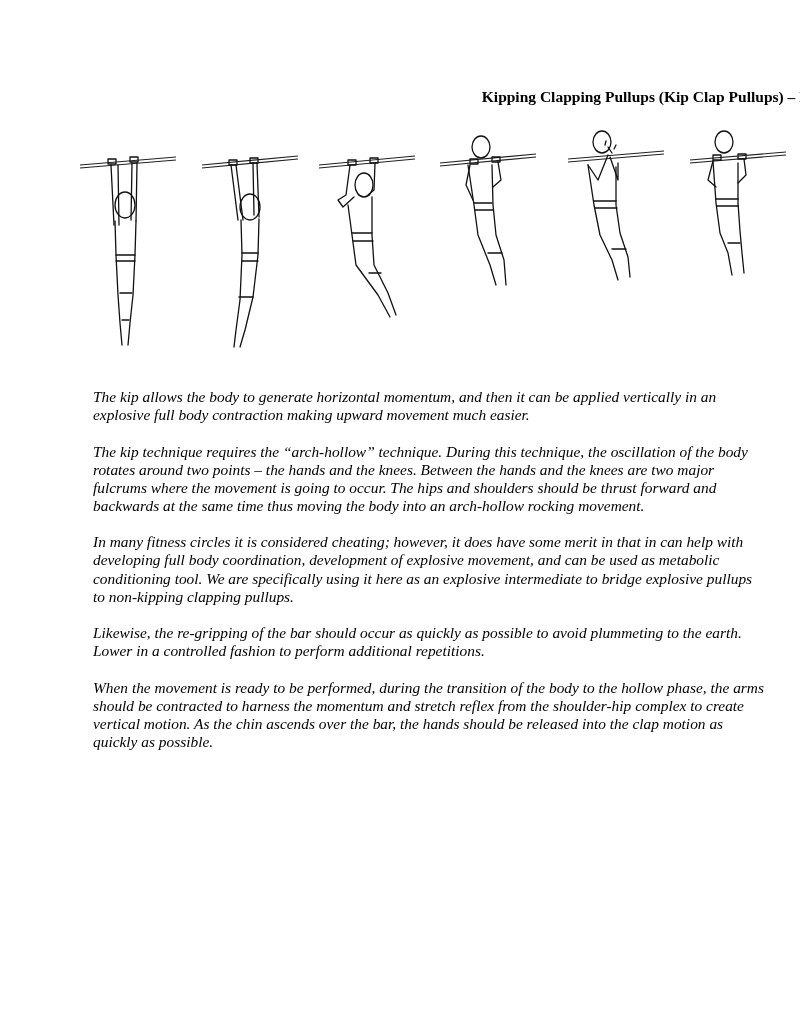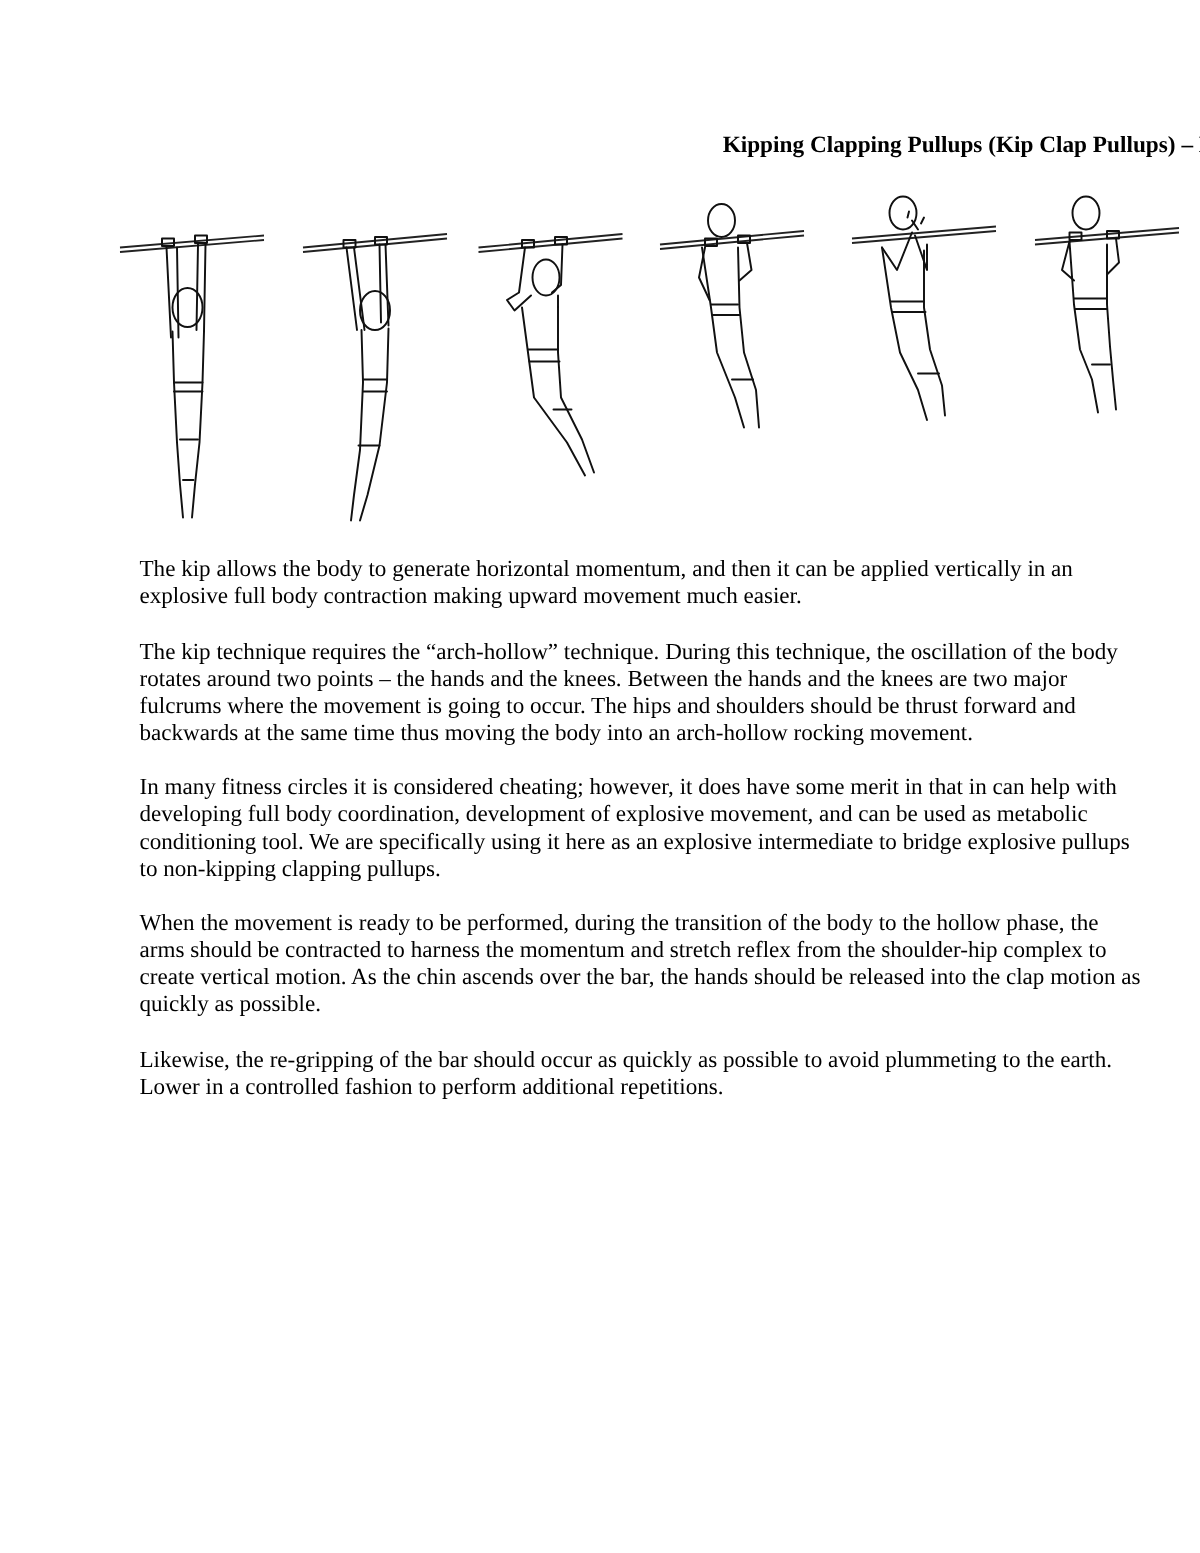--- a/index.html
+++ b/index.html
@@ -2,22 +2,22 @@
 <html><head>
   <meta charset="utf-8">
   <style>
     html, body { margin: 0; padding: 0; background: #ffffff; }
     body { width: 800px; height: 1035px; position: relative; overflow: hidden;
            font-family: "Liberation Serif", serif; color: #000; }
     .title { position: absolute; top: 88px; left: 0; width: 800px; text-align: right;
              font-weight: bold; font-size: 15.5px; padding-left: 47px; }
     .figure { position: absolute; top: 125px; left: 78px; width: 715px; height: 230px; }
     .figure svg { width: 100%; height: 100%; }
-    .body-text { position: absolute; top: 371px; left: 93px; width: 672px;
-                 font-size: 15.4px; line-height: 18.1px; }
+    .body-text { position: absolute; top: 388px; left: 93px; width: 672px;
+                 font-size: 15.4px; line-height: 18.1px; font-style: italic; }
     .body-text p { margin: 0 0 18.4px 0; }
     .fig-stroke { fill: none; stroke: #111; stroke-width: 1.3; stroke-linecap: round; stroke-linejoin: round; }
     .bar { stroke: #222; stroke-width: 1.2; fill: none; }
   </style>
 </head>
 <body>
 
 <div class="title">Kipping Clapping Pullups (Kip Clap Pullups) – Level 4</div>
 
 <div class="figure">
@@ -87,15 +87,15 @@
       <path class="fig-stroke" d="M635 36 L638 78 L642 108 L650 128 L654 150 M660 38 L660 78 L662 106 L664 128 L666 148"></path>
       <path class="fig-stroke" d="M638 74 L660 74 M639 81 L660 81 M650 118 L662 118"></path>
     </g>
   </svg>
 </div>
 
 <div class="body-text">
   <p>The kip allows the body to generate horizontal momentum, and then it can be applied vertically in an explosive full body contraction making upward movement much easier.</p>
   <p>The kip technique requires the “arch-hollow” technique. During this technique, the oscillation of the body rotates around two points – the hands and the knees. Between the hands and the knees are two major fulcrums where the movement is going to occur. The hips and shoulders should be thrust forward and backwards at the same time thus moving the body into an arch-hollow rocking movement.</p>
   <p>In many fitness circles it is considered cheating; however, it does have some merit in that in can help with developing full body coordination, development of explosive movement, and can be used as metabolic conditioning tool. We are specifically using it here as an explosive intermediate to bridge explosive pullups to non-kipping clapping pullups.</p>
+  <p>Likewise, the re-gripping of the bar should occur as quickly as possible to avoid plummeting to the earth. Lower in a controlled fashion to perform additional repetitions.</p>
   <p>When the movement is ready to be performed, during the transition of the body to the hollow phase, the arms should be contracted to harness the momentum and stretch reflex from the shoulder-hip complex to create vertical motion. As the chin ascends over the bar, the hands should be released into the clap motion as quickly as possible.</p>
-  <p>Likewise, the re-gripping of the bar should occur as quickly as possible to avoid plummeting to the earth. Lower in a controlled fashion to perform additional repetitions.</p>
 </div>
 
 </body></html>

